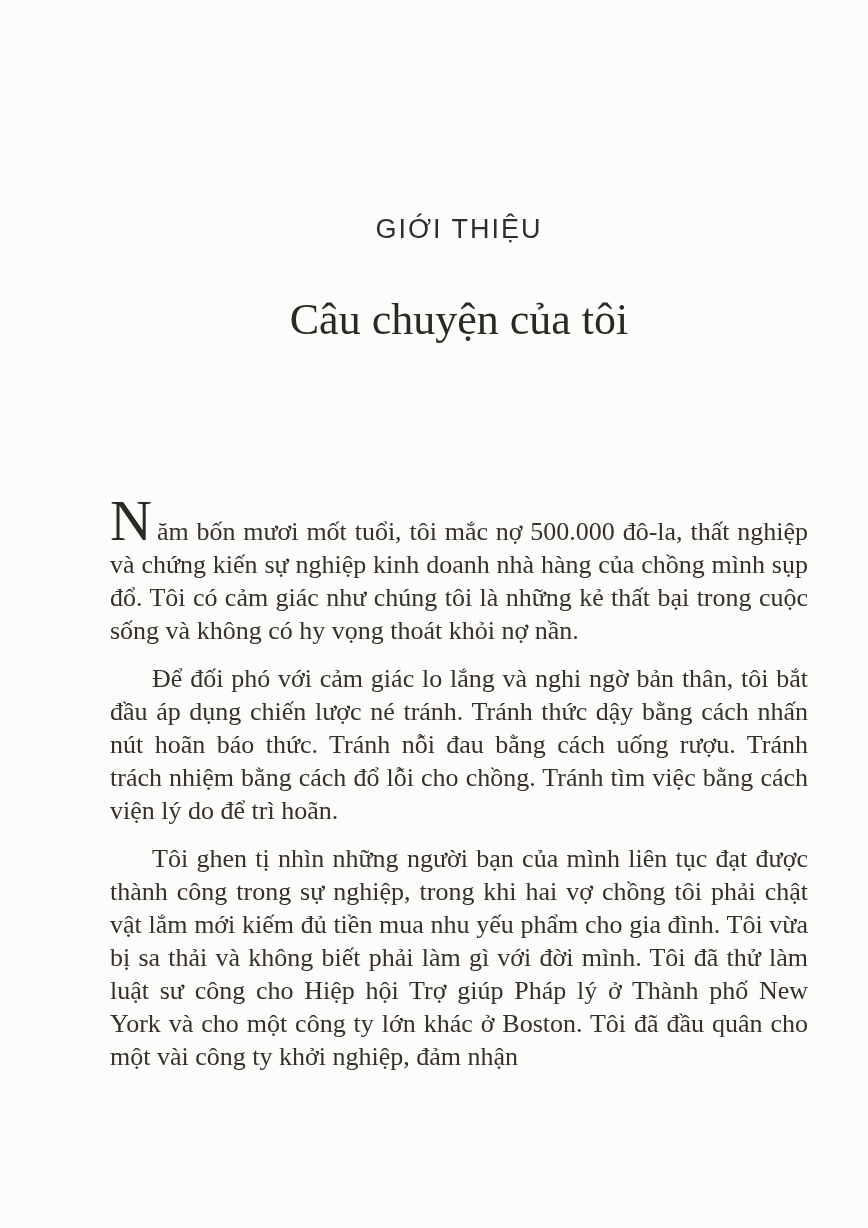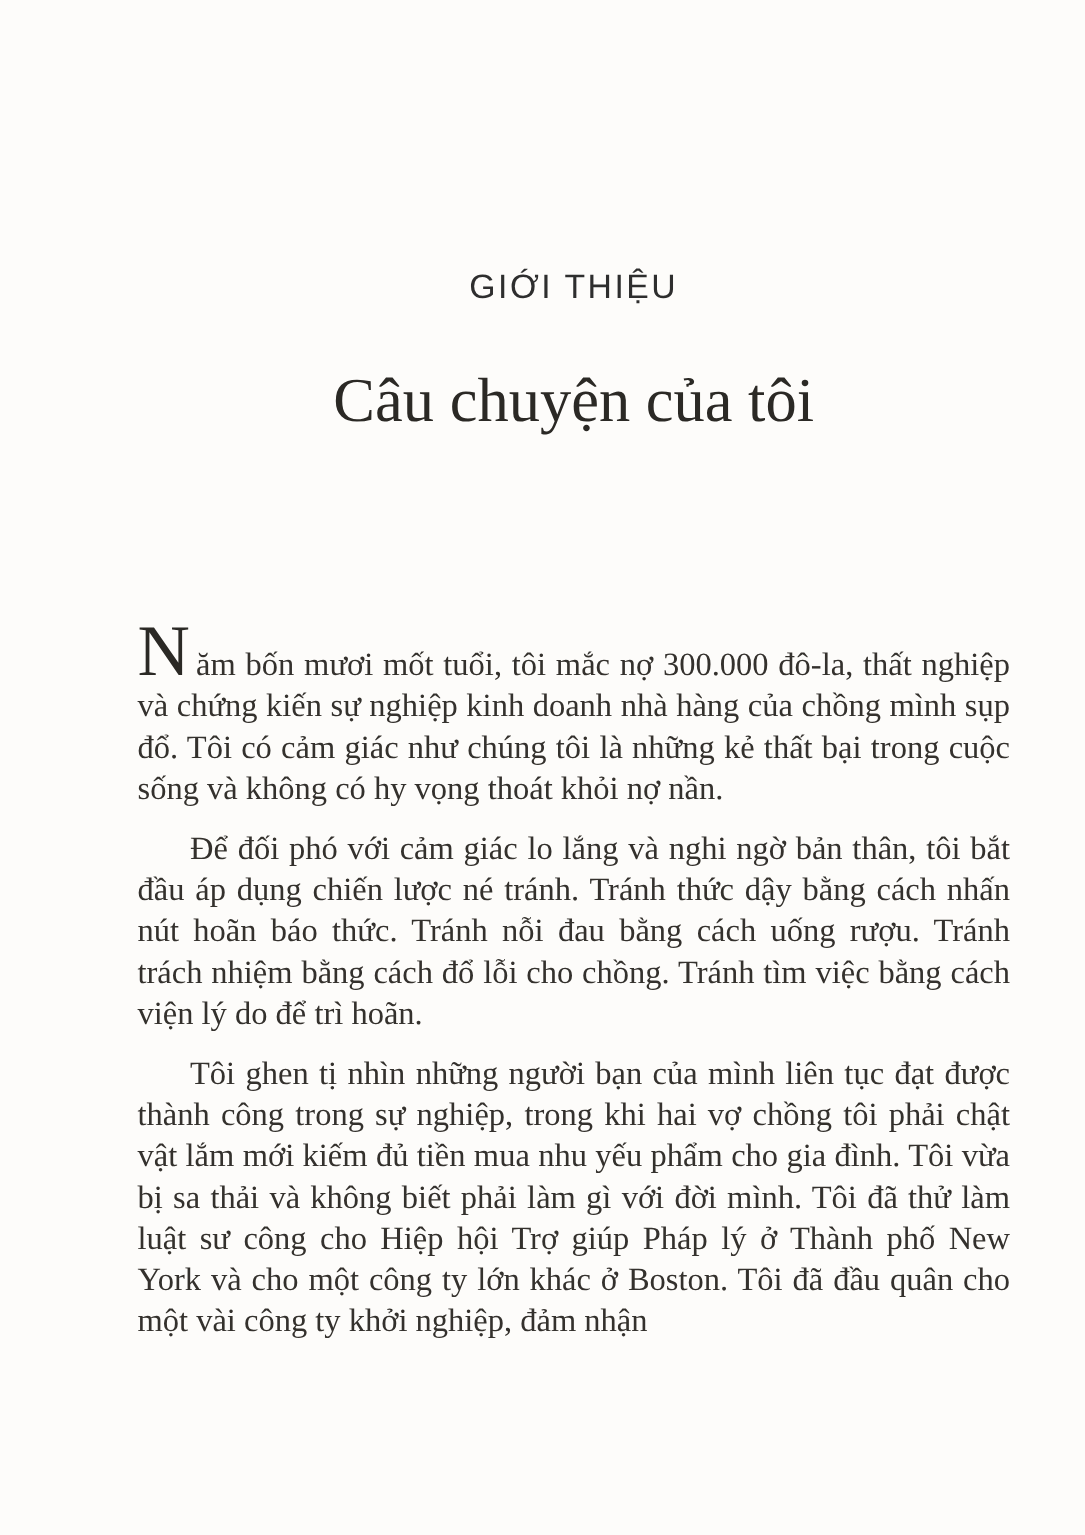--- a/index.html
+++ b/index.html
@@ -27,21 +27,21 @@
     line-height: 34px;
     letter-spacing: 2px;
     font-weight: 400;
     color: #2e2e2e;
   }
   .title {
     margin: 46px 0 0 0;
     text-align: center;
     font-family: "Liberation Serif", serif;
     font-weight: 400;
-    font-size: 50px;
+    font-size: 44px;
     line-height: 56px;
     color: #2b2925;
   }
   .body-text {
     margin-top: 167px;
     font-size: 26px;
     line-height: 33px;
     text-align: justify;
     color: #34312d;
   }
@@ -65,19 +65,19 @@
 </head>
 <body>
 
 <main class="book-page">
   <header>
     <div class="kicker">GIỚI THIỆU</div>
     <h1 class="title">Câu chuyện của tôi</h1>
   </header>
 
   <section class="body-text">
-    <p class="para para-first"><span class="dropcap">N</span><span class="para-rest">ăm bốn mươi mốt tuổi, tôi mắc nợ 300.000 đô-la, thất nghiệp và chứng kiến sự nghiệp kinh doanh nhà hàng của chồng mình sụp đổ. Tôi có cảm giác như chúng tôi là những kẻ thất bại trong cuộc sống và không có hy vọng thoát khỏi nợ nần.</span></p>
+    <p class="para para-first"><span class="dropcap">N</span><span class="para-rest">ăm bốn mươi mốt tuổi, tôi mắc nợ 500.000 đô-la, thất nghiệp và chứng kiến sự nghiệp kinh doanh nhà hàng của chồng mình sụp đổ. Tôi có cảm giác như chúng tôi là những kẻ thất bại trong cuộc sống và không có hy vọng thoát khỏi nợ nần.</span></p>
 
     <p class="para para-indent">Để đối phó với cảm giác lo lắng và nghi ngờ bản thân, tôi bắt đầu áp dụng chiến lược né tránh. Tránh thức dậy bằng cách nhấn nút hoãn báo thức. Tránh nỗi đau bằng cách uống rượu. Tránh trách nhiệm bằng cách đổ lỗi cho chồng. Tránh tìm việc bằng cách viện lý do để trì hoãn.</p>
 
     <p class="para para-indent">Tôi ghen tị nhìn những người bạn của mình liên tục đạt được thành công trong sự nghiệp, trong khi hai vợ chồng tôi phải chật vật lắm mới kiếm đủ tiền mua nhu yếu phẩm cho gia đình. Tôi vừa bị sa thải và không biết phải làm gì với đời mình. Tôi đã thử làm luật sư công cho Hiệp hội Trợ giúp Pháp lý ở Thành phố New York và cho một công ty lớn khác ở Boston. Tôi đã đầu quân cho một vài công ty khởi nghiệp, đảm nhận</p>
   </section>
 </main>
 
 </body></html>

